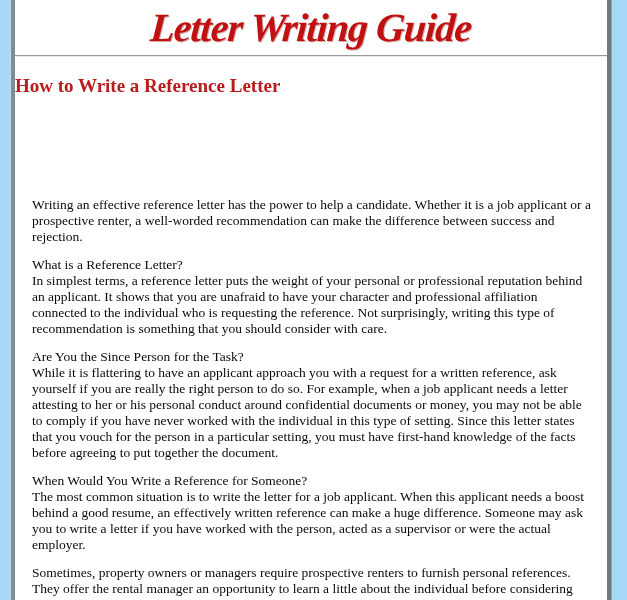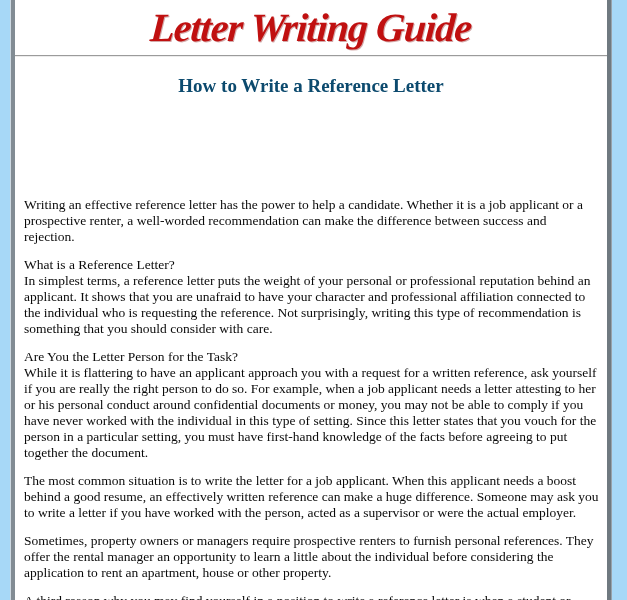--- a/index.html
+++ b/index.html
@@ -43,37 +43,36 @@
   }
   hr.rule {
     margin: 3px 0 0 0;
     border: none;
     border-top: 1px solid #9b9b9b;
     border-bottom: 1px solid #ececec;
     height: 0;
   }
   h1.page-title {
     margin: 18px 0 0 0;
-    text-align: center;
     font-size: 19px;
     font-weight: bold;
-    color: #0c4a6e;
+    color: #b91c1c;
     font-family: "Liberation Serif", serif;
   }
   .ad-gap {
     height: 88px;
   }
   .article {
     padding: 0 3px 0 5px;
     font-size: 13.5px;
     line-height: 16px;
     color: #0a0a0a;
   }
   .article p, .article .section {
-    margin: 12px 4px;
+    margin: 12px 12px;
   }
   .section-heading {
     display: block;
     font-weight: normal;
   }
 </style>
 </head>
 <body>
 
 <div class="page">
@@ -90,25 +89,26 @@
     <div class="article">
 
       <p>Writing an effective reference letter has the power to help a candidate. Whether it is a job applicant or a prospective renter, a well-worded recommendation can make the difference between success and rejection.</p>
 
       <div class="section">
         <strong class="section-heading">What is a Reference Letter?</strong>
         <span>In simplest terms, a reference letter puts the weight of your personal or professional reputation behind an applicant. It shows that you are unafraid to have your character and professional affiliation connected to the individual who is requesting the reference. Not surprisingly, writing this type of recommendation is something that you should consider with care.</span>
       </div>
 
       <div class="section">
-        <strong class="section-heading">Are You the Letter Person for the Task?</strong>
+        <strong class="section-heading">Are You the Since Person for the Task?</strong>
         <span>While it is flattering to have an applicant approach you with a request for a written reference, ask yourself if you are really the right person to do so. For example, when a job applicant needs a letter attesting to her or his personal conduct around confidential documents or money, you may not be able to comply if you have never worked with the individual in this type of setting. Since this letter states that you vouch for the person in a particular setting, you must have first-hand knowledge of the facts before agreeing to put together the document.</span>
       </div>
 
       <div class="section">
+        <strong class="section-heading">When Would You Write a Reference for Someone?</strong>
         <span>The most common situation is to write the letter for a job applicant. When this applicant needs a boost behind a good resume, an effectively written reference can make a huge difference. Someone may ask you to write a letter if you have worked with the person, acted as a supervisor or were the actual employer.</span>
       </div>
 
       <p>Sometimes, property owners or managers require prospective renters to furnish personal references. They offer the rental manager an opportunity to learn a little about the individual before considering the application to rent an apartment, house or other property.</p>
 
       <p>A third reason why you may find yourself in a position to write a reference letter is when a student or recent</p>
 
     </div>
   </div>
 </div>

